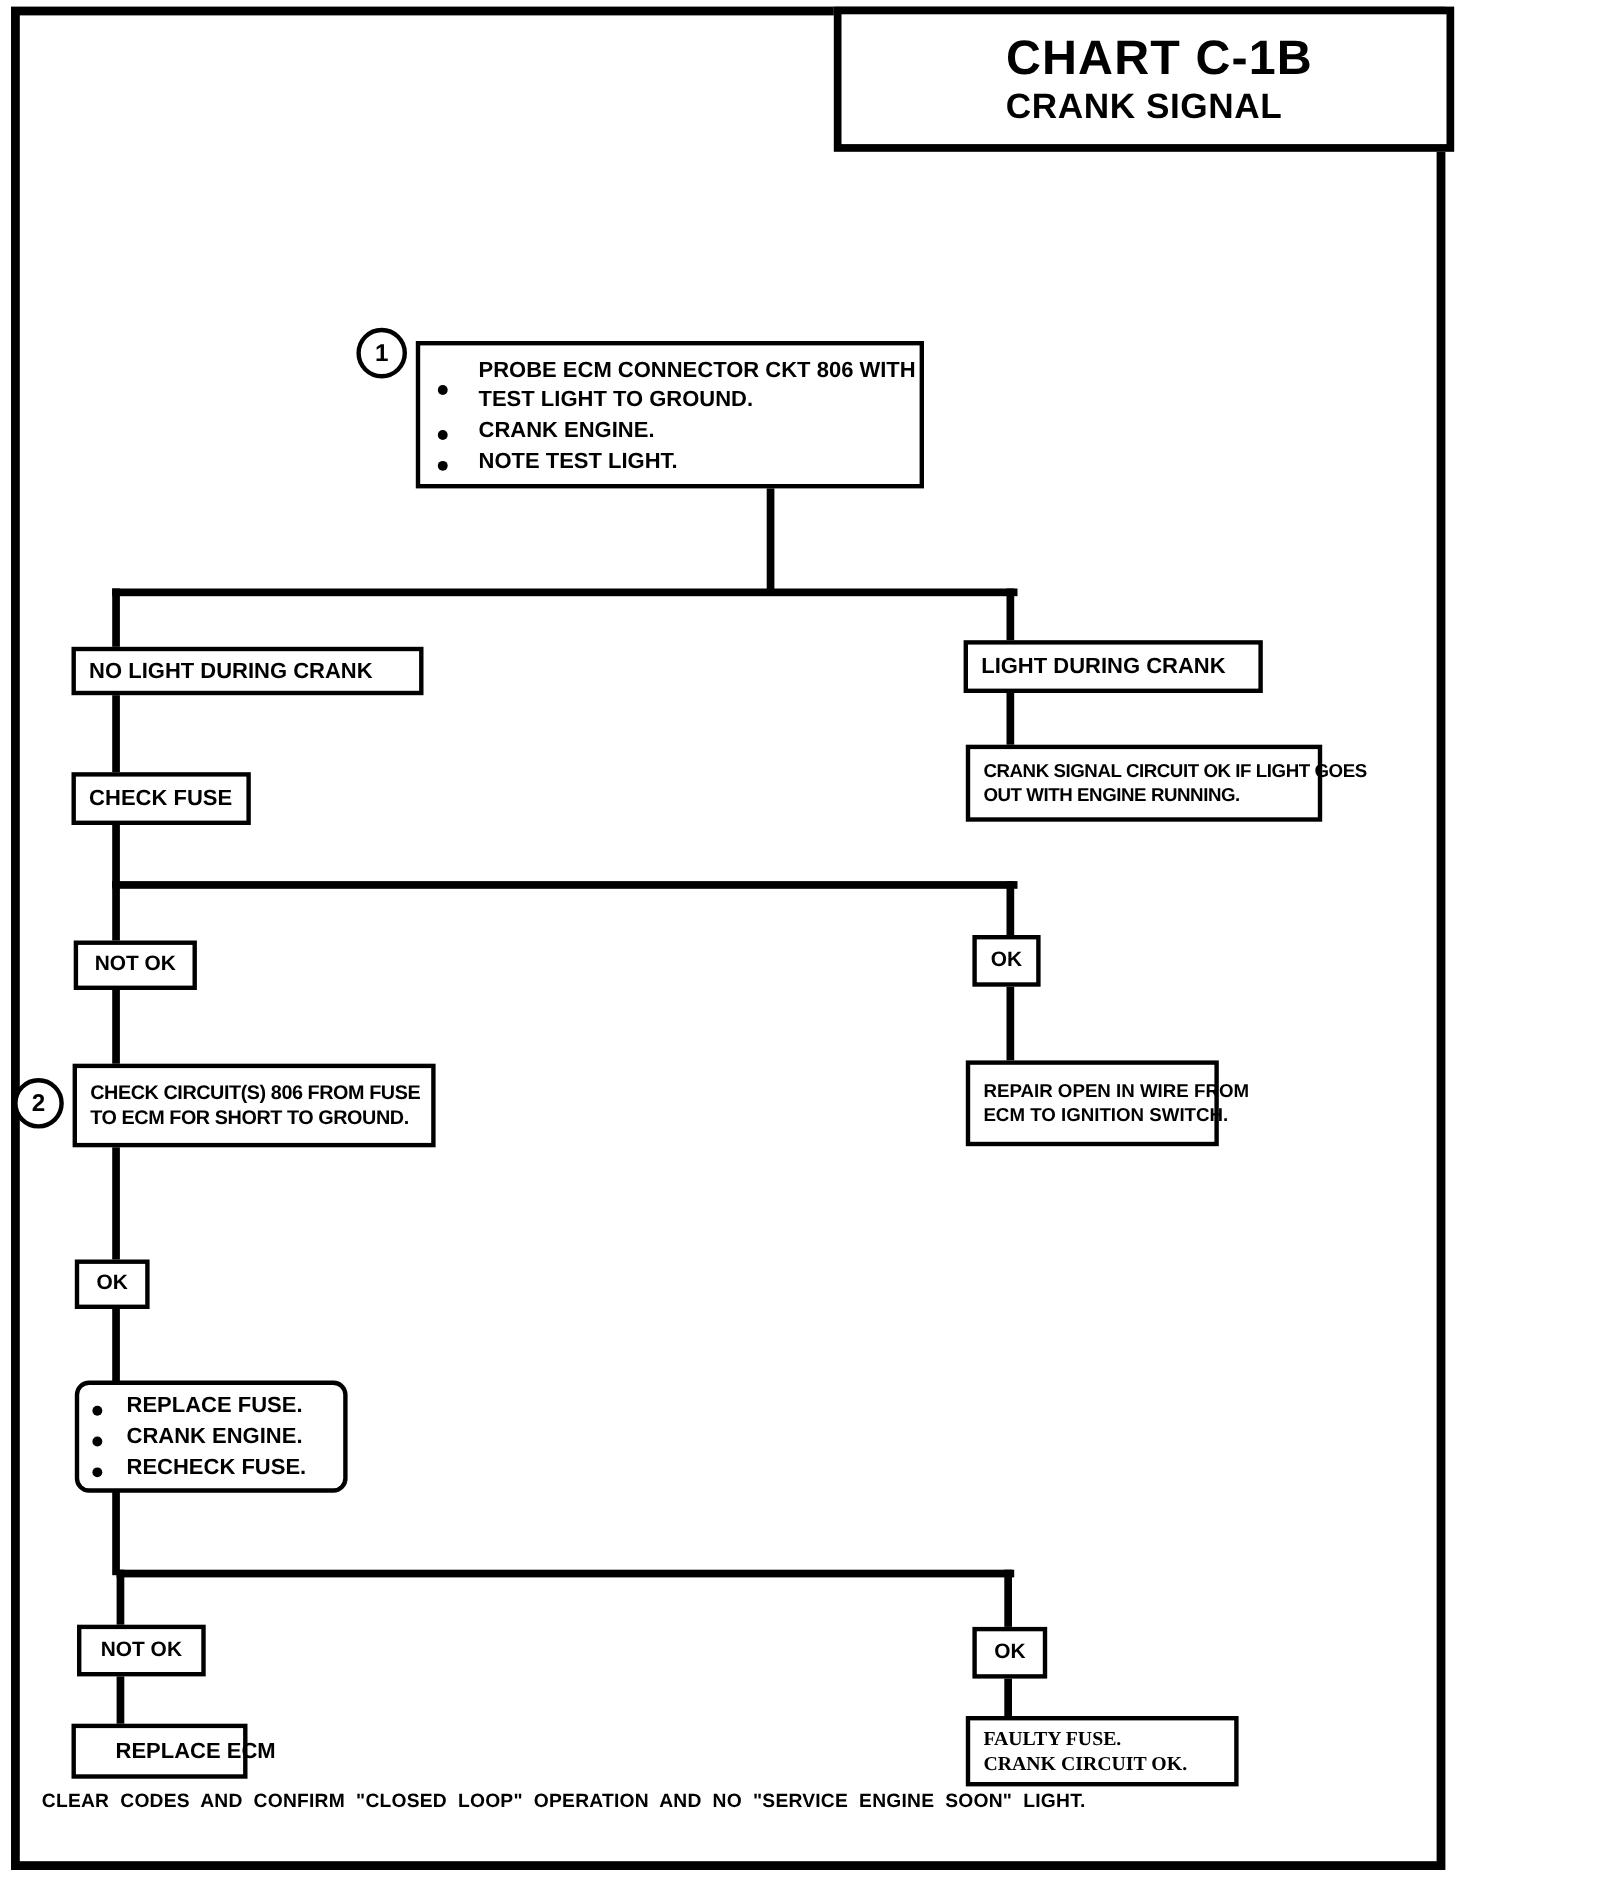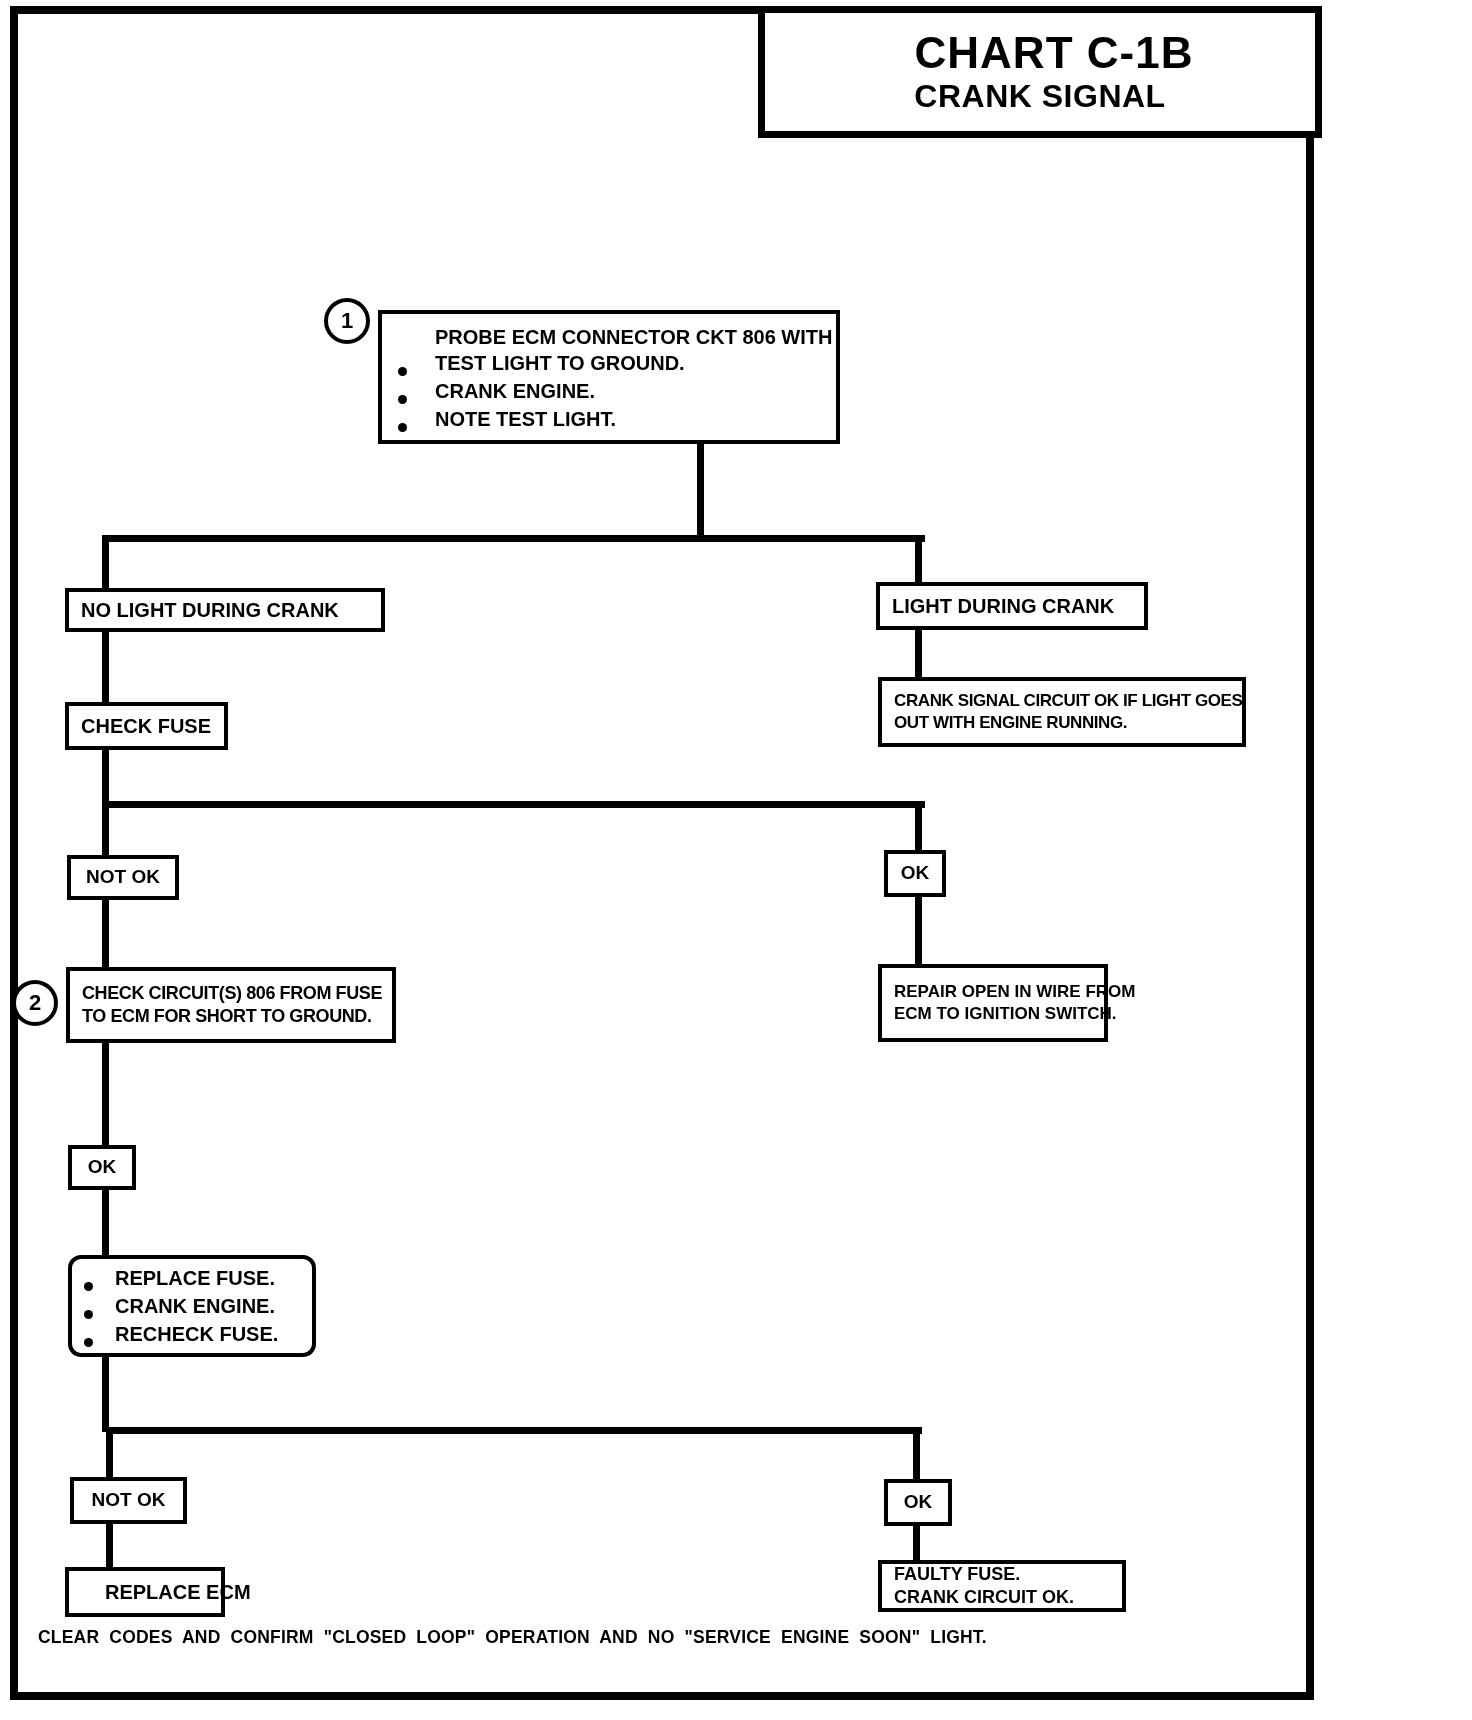--- a/index.html
+++ b/index.html
@@ -32,21 +32,21 @@
   }
   .node .lbl{display:block;padding:0 12px;}
   .node.ctr{align-items:center;}
   .node.ctr .lbl{padding:0 6px;}
   .badge{
     position:absolute;width:46px;height:46px;border:4px solid #000;border-radius:50%;
     box-sizing:border-box;background:#fff;display:flex;align-items:center;justify-content:center;
     font-weight:bold;font-size:22px;z-index:2;
   }
   .bullets{padding:10px 8px 8px 16px;}
-  .brow{display:flex;align-items:flex-end;margin:2px 0;}
+  .brow{display:flex;align-items:center;margin:2px 0;}
   .dot{width:9px;height:9px;border-radius:50%;background:#000;flex:0 0 auto;margin:8px 0 0 0;}
   .btxt{padding-left:28px;}
   .btxt .bl{display:block;white-space:nowrap;}
   .tight{letter-spacing:-0.4px;}
   .sm{font-size:17px;}
   .md{font-size:18px;}
   .footer-note{
     position:absolute;left:38px;top:1627px;
     font-weight:bold;font-size:17.5px;word-spacing:5px;letter-spacing:0.2px;
     white-space:nowrap;z-index:2;
@@ -112,21 +112,21 @@
     </div>
   </div>
 
   <div class="node" style="left:65px;top:588px;width:320px;height:44px;">
     <span class="lbl">NO LIGHT DURING CRANK</span>
   </div>
   <div class="node" style="left:876px;top:582px;width:272px;height:48px;">
     <span class="lbl">LIGHT DURING CRANK</span>
   </div>
 
-  <div class="node sm tight" style="left:878px;top:677px;width:368px;height:70px;">
+  <div class="node sm tight" style="left:878px;top:677px;width:324px;height:70px;">
     <span class="lbl">CRANK SIGNAL CIRCUIT OK IF LIGHT GOES</span>
     <span class="lbl">OUT WITH ENGINE RUNNING.</span>
   </div>
 
   <div class="node" style="left:65px;top:702px;width:163px;height:48px;">
     <span class="lbl">CHECK FUSE</span>
   </div>
 
   <div class="node ctr" style="left:67px;top:855px;width:112px;height:45px;font-size:19px;">
     <span class="lbl">NOT OK</span>
@@ -178,20 +178,20 @@
   <div class="node ctr" style="left:70px;top:1477px;width:117px;height:47px;font-size:19px;">
     <span class="lbl">NOT OK</span>
   </div>
   <div class="node ctr" style="left:884px;top:1479px;width:68px;height:47px;font-size:19px;">
     <span class="lbl">OK</span>
   </div>
 
   <div class="node" style="left:65px;top:1567px;width:160px;height:50px;padding-left:24px;">
     <span class="lbl">REPLACE ECM</span>
   </div>
-  <div class="node md" style="left:878px;top:1560px;width:248px;height:52px;">
+  <div class="node md" style="left:878px;top:1560px;width:248px;height:64px;font-family:Liberation Serif, serif;">
     <span class="lbl">FAULTY FUSE.</span>
     <span class="lbl">CRANK CIRCUIT OK.</span>
   </div>
 
   <div class="footer-note">CLEAR CODES AND CONFIRM "CLOSED LOOP" OPERATION AND NO "SERVICE ENGINE SOON" LIGHT.</div>
 
 </div>
 
 </body></html>

